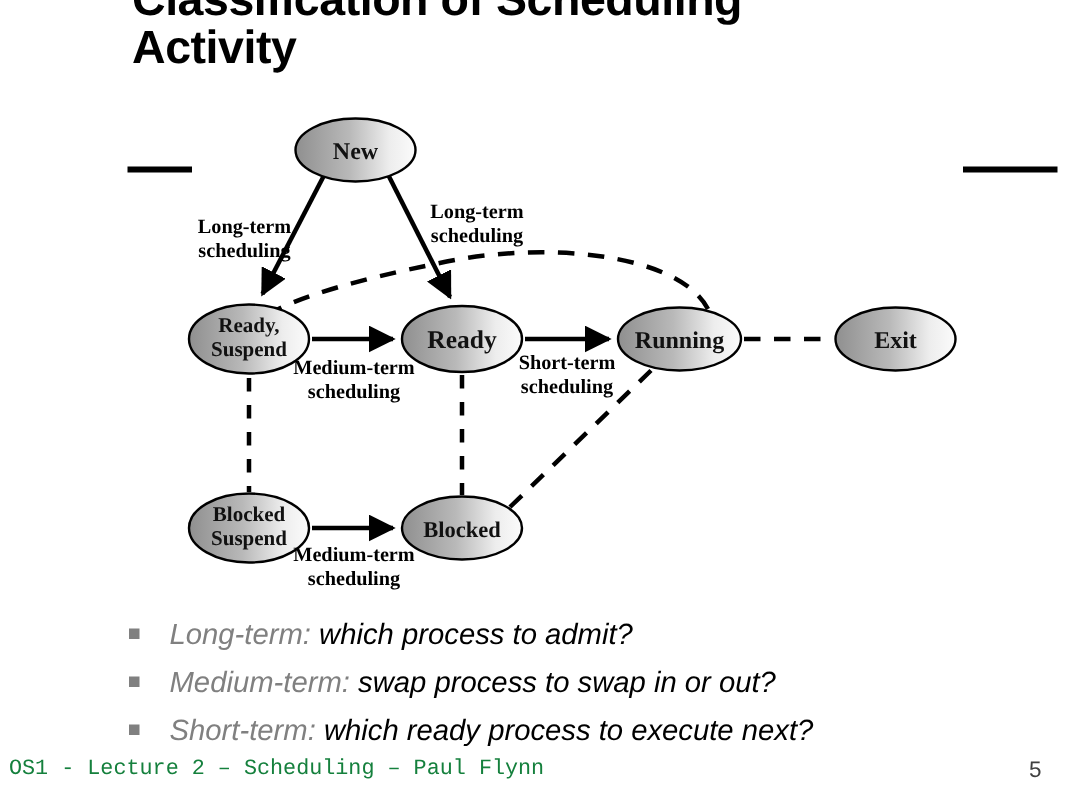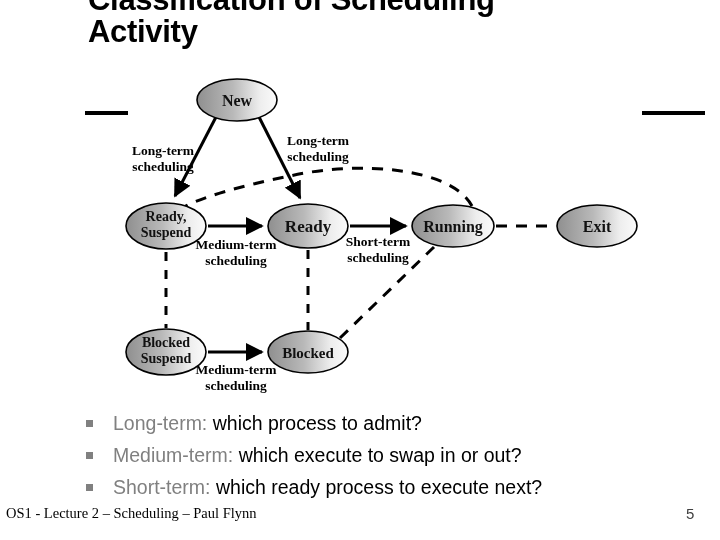--- a/index.html
+++ b/index.html
@@ -39,20 +39,21 @@
     height: 340px;
   }
   #diagram svg { display: block; }
 
   
   #bullets {
     position: absolute;
     left: 86px;
     top: 412px;
     width: 600px;
+    font-style: italic;
   }
   .bullet-row {
     display: flex;
     align-items: baseline;
     height: 32px;
   }
   .bullet-marker {
     width: 7px;
     height: 7px;
     background: #808080;
@@ -69,23 +70,23 @@
   }
   .bullet-lead {
     color: #808080;
   }
 
   
   #footer-text {
     position: absolute;
     left: 6px;
     top: 505px;
-    font-family: Liberation Serif, serif;
+    font-family: Liberation Mono, monospace;
     font-size: 14.5px;
-    color: #000000;
+    color: #15803d;
   }
   #page-number {
     position: absolute;
     left: 686px;
     top: 505px;
     font-family: "Liberation Sans", sans-serif;
     font-size: 15px;
     color: #404040;
   }
 </style>
@@ -196,21 +197,21 @@
   </svg>
 </div>
 
 <div id="bullets">
   <div class="bullet-row">
     <span class="bullet-marker"></span>
     <span class="bullet-text"><span class="bullet-lead">Long-term:</span><span> which process to admit?</span></span>
   </div>
   <div class="bullet-row">
     <span class="bullet-marker"></span>
-    <span class="bullet-text"><span class="bullet-lead">Medium-term:</span><span> which execute to swap in or out?</span></span>
+    <span class="bullet-text"><span class="bullet-lead">Medium-term:</span><span> swap process to swap in or out?</span></span>
   </div>
   <div class="bullet-row">
     <span class="bullet-marker"></span>
     <span class="bullet-text"><span class="bullet-lead">Short-term:</span><span> which ready process to execute next?</span></span>
   </div>
 </div>
 
 <div id="footer-text">OS1 - Lecture 2 – Scheduling – Paul Flynn</div>
 <div id="page-number">5</div>
 

